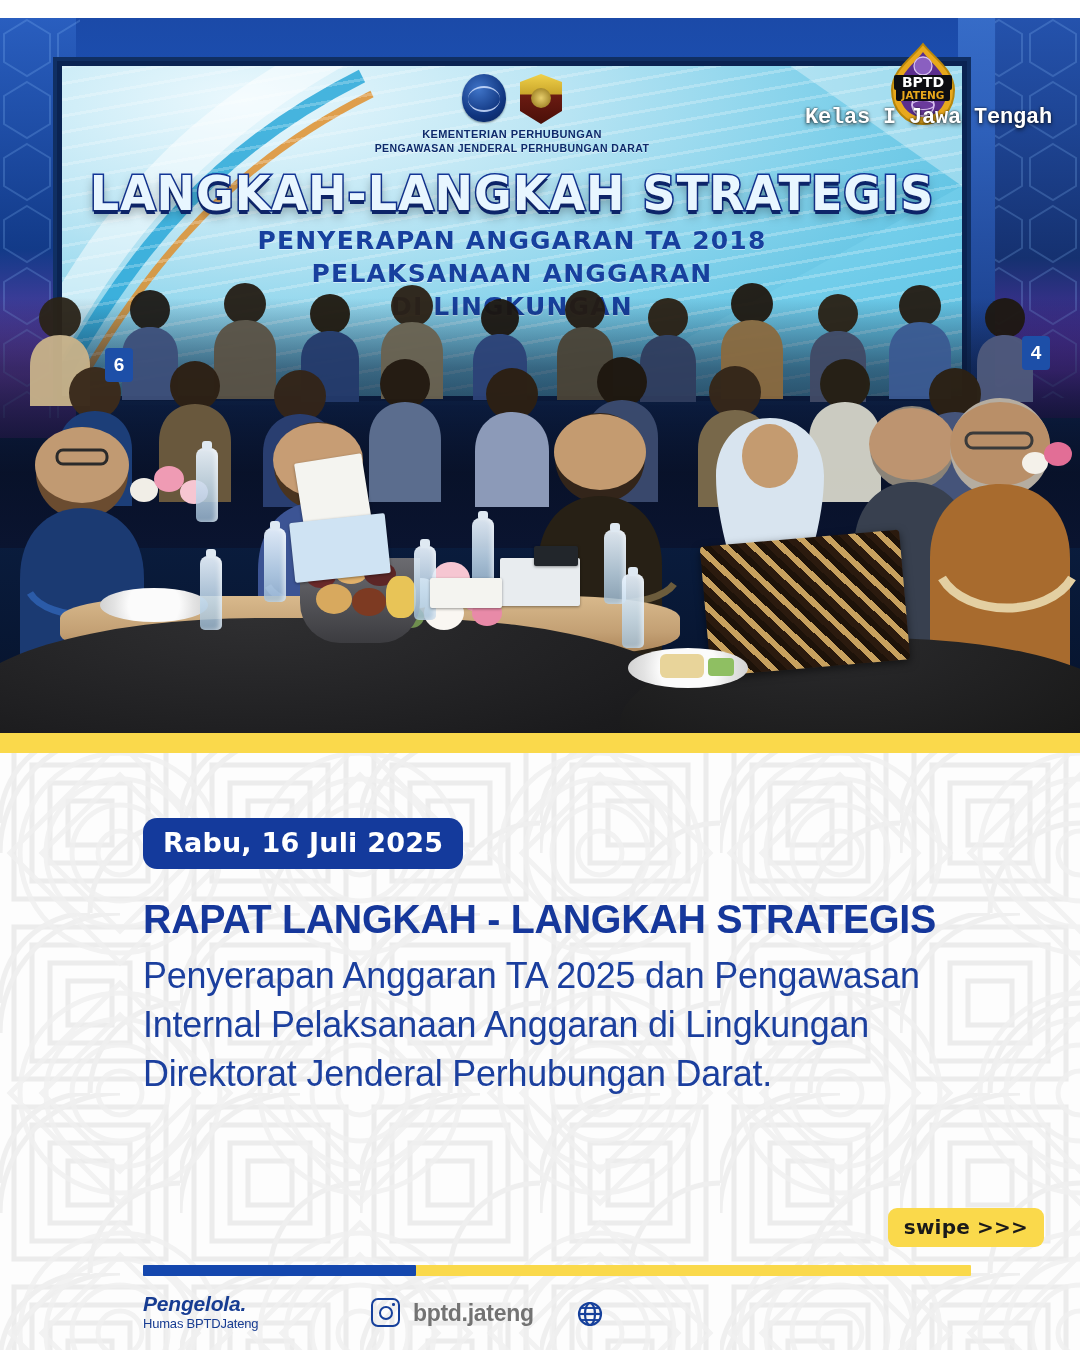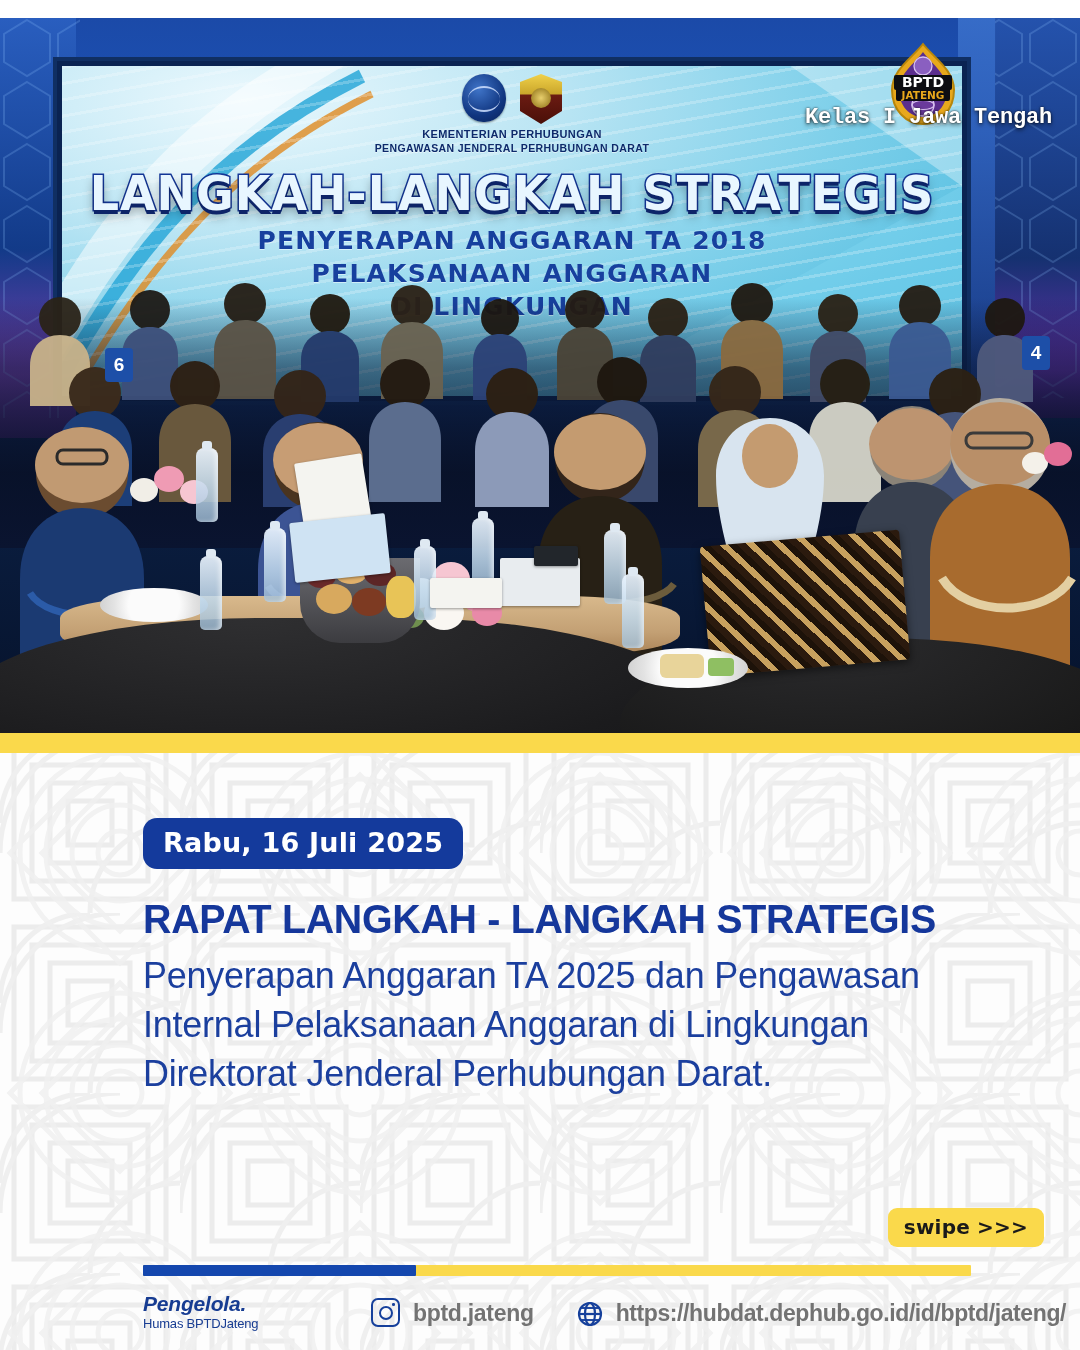--- a/index.html
+++ b/index.html
@@ -583,17 +583,16 @@
       <span class="gap"></span>
       <span class="globe-icon">
         <svg width="26" height="26" viewBox="0 0 26 26">
           <circle cx="13" cy="13" r="11" fill="none" stroke="#16409b" stroke-width="2.2"></circle>
           <ellipse cx="13" cy="13" rx="5" ry="11" fill="none" stroke="#16409b" stroke-width="2.2"></ellipse>
           <line x1="2" y1="13" x2="24" y2="13" stroke="#16409b" stroke-width="2.2"></line>
           <line x1="4.2" y1="7" x2="21.8" y2="7" stroke="#16409b" stroke-width="1.9"></line>
           <line x1="4.2" y1="19" x2="21.8" y2="19" stroke="#16409b" stroke-width="1.9"></line>
         </svg>
       </span>
-      <span class="url">https://hubdat.dephub.go.id/id/bptd/jateng/</span>
     </div>
 
   </div>
 </div>
 
 </body></html>

